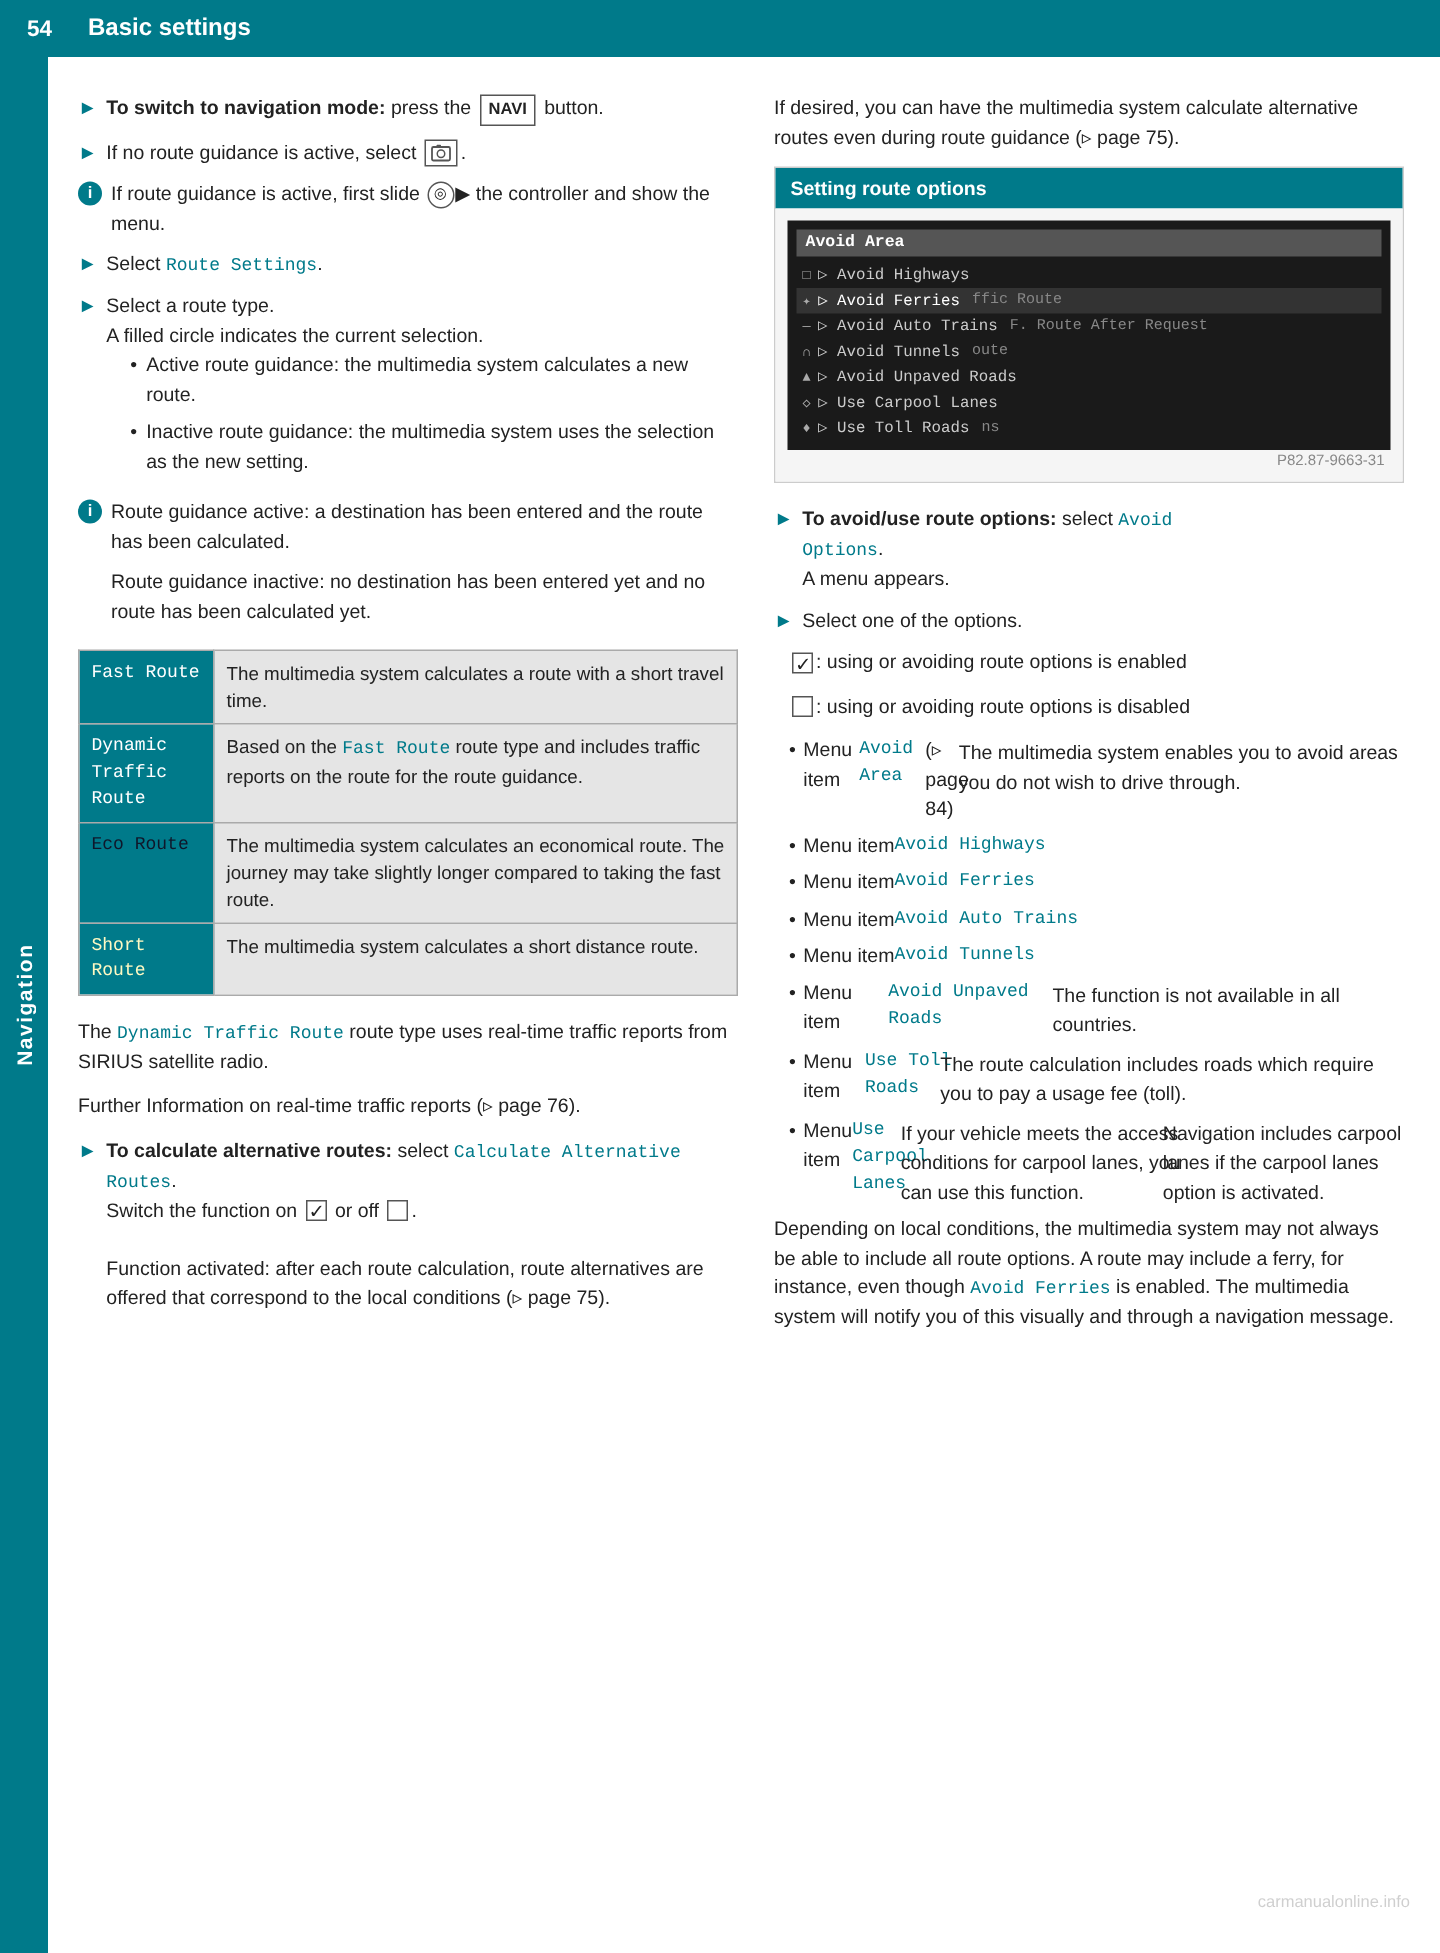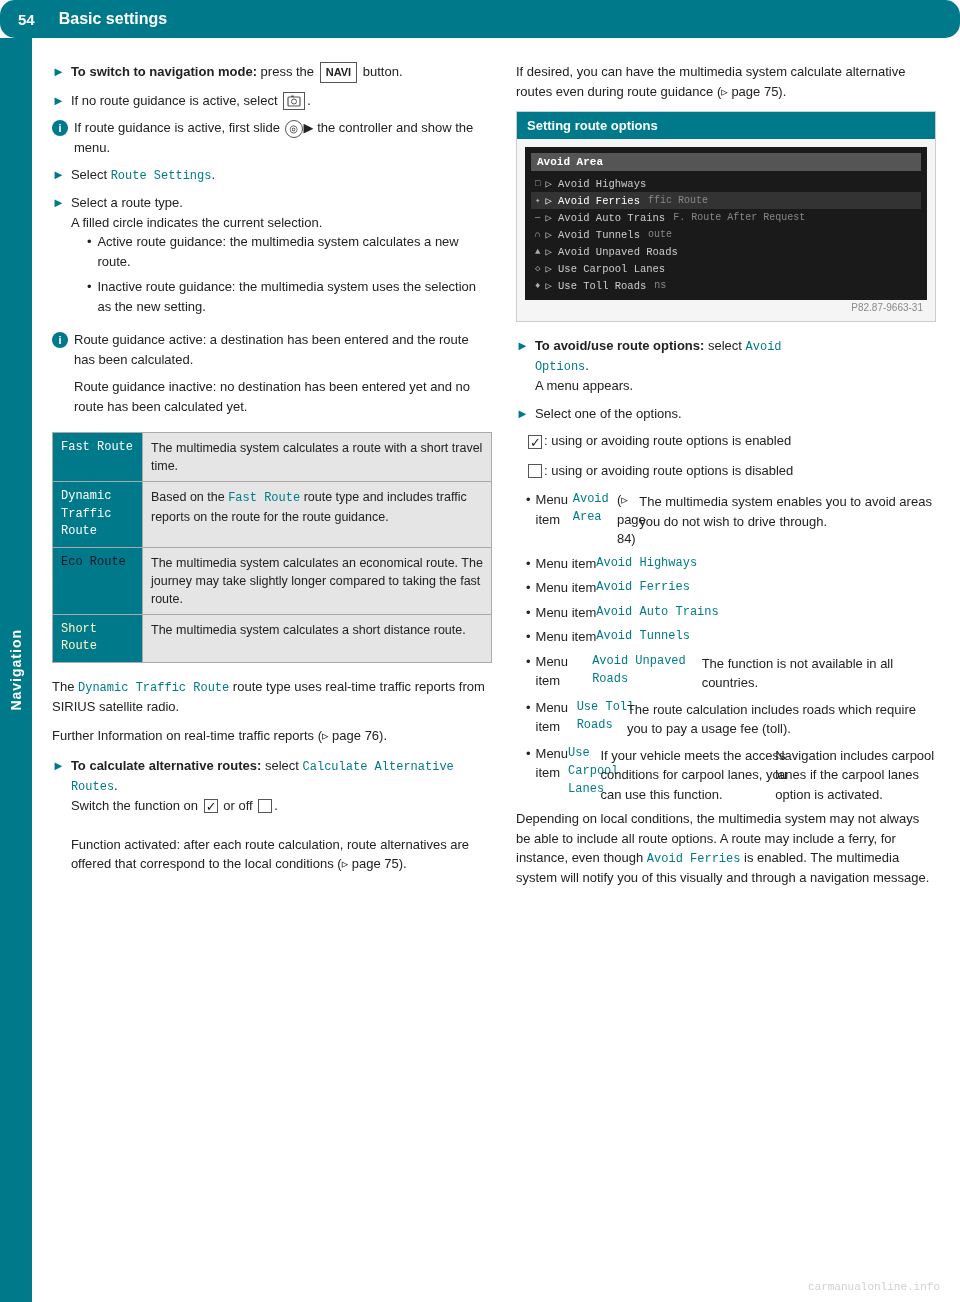--- a/index.html
+++ b/index.html
@@ -13,21 +13,20 @@
     }
 
     
     .page-header {
       background: #007a8a;
       color: #fff;
       display: flex;
       align-items: center;
       padding: 0 18px;
       height: 38px;
-      border-radius: 15px;
     }
     .page-number {
       font-size: 15px;
       font-weight: bold;
       margin-right: 24px;
     }
     .page-title {
       font-size: 16px;
       font-weight: bold;
     }
@@ -302,26 +301,25 @@
       position: absolute;
       top: -3px;
       left: 1px;
       font-size: 13px;
       color: #222;
     }
 
     
     .watermark {
       position: fixed;
-      bottom: 9px;
+      bottom: 28px;
       right: 20px;
       font-size: 11px;
       color: #bbb;
       opacity: 0.7;
-      font-family: Liberation Mono, monospace;
     }
 
     b { font-weight: bold; }
   </style>
 </head>
 <body>
 
 <div class="page-header">
   <span class="page-number">54</span>
   <span class="page-title">Basic settings</span>

